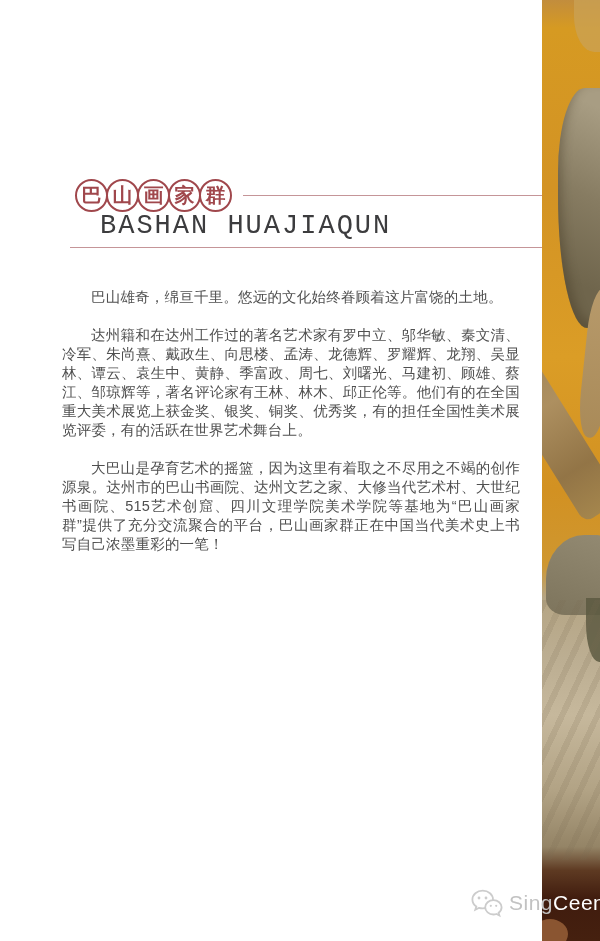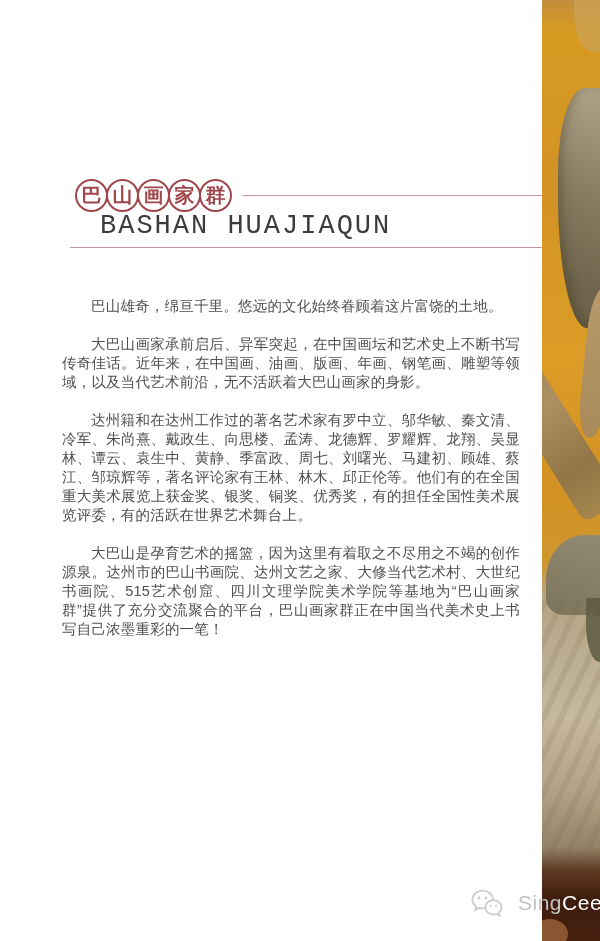--- a/index.html
+++ b/index.html
@@ -54,33 +54,33 @@
   .rule-right  { left:243px; right:58px; top:195px; }
   .rule-bottom { left:70px;  right:58px; top:247px; }
   .en-title {
     position:absolute; left:72px; top:211px;
     font-family:Liberation Mono, monospace;
     font-size:27px; color:#3c3c3e; letter-spacing:2px; white-space:nowrap;margin-left:28px;
   }
 
   
   .article {
-    position:absolute; left:62px; top:297px; width:458px;
+    position:absolute; left:62px; top:288px; width:458px;
     color:#4f4f4f; font-size:14.5px; line-height:19px;
     text-align:justify; letter-spacing:.2px;
   }
   .article p { text-indent:2em; margin-bottom:19px; }
 
   
   .watermark {
     position:absolute; left:470px; top:888px; z-index:5;
     display:flex; align-items:center; gap:5px;
   }
   .wm-text { font-size:21px; letter-spacing:.5px; white-space:nowrap; }
-  .wm-gray  { color:#c2c2c2;margin-left:9px; }
+  .wm-gray  { color:#c2c2c2; }
   .wm-white { color:#ffffff; }
 </style>
 </head>
 <body>
 
 <div class="page">
 
   <div class="artwork">
     <div class="art-top-tan"></div>
     <div class="art-fig-top"></div>
@@ -98,21 +98,20 @@
     <span class="char-circle">画</span>
     <span class="char-circle">家</span>
     <span class="char-circle">群</span>
   </div>
   <div class="rule rule-right"></div>
   <div class="en-title">BASHAN HUAJIAQUN</div>
   <div class="rule rule-bottom"></div>
 
   <div class="article">
     <p>巴山雄奇，绵亘千里。悠远的文化始终眷顾着这片富饶的土地。</p>
-    <p>大巴山画家承前启后、异军突起，在中国画坛和艺术史上不断书写传奇佳话。近年来，在中国画、油画、版画、年画、钢笔画、雕塑等领域，以及当代艺术前沿，无不活跃着大巴山画家的身影。</p>
     <p>达州籍和在达州工作过的著名艺术家有罗中立、邬华敏、秦文清、冷军、朱尚熹、戴政生、向思楼、孟涛、龙德辉、罗耀辉、龙翔、吴显林、谭云、袁生中、黄静、季富政、周七、刘曙光、马建初、顾雄、蔡江、邹琼辉等，著名评论家有王林、林木、邱正伦等。他们有的在全国重大美术展览上获金奖、银奖、铜奖、优秀奖，有的担任全国性美术展览评委，有的活跃在世界艺术舞台上。</p>
     <p>大巴山是孕育艺术的摇篮，因为这里有着取之不尽用之不竭的创作源泉。达州市的巴山书画院、达州文艺之家、大修当代艺术村、大世纪书画院、515艺术创窟、四川文理学院美术学院等基地为“巴山画家群”提供了充分交流聚合的平台，巴山画家群正在中国当代美术史上书写自己浓墨重彩的一笔！</p>
   </div>
 
   <div class="watermark">
     <span style="display:inline-flex;">
       <svg width="34" height="30" viewBox="0 0 34 30">
         <g fill="none" stroke="#cccccc" stroke-width="1.8">
           <path d="M23 11.5c0-5-4.6-8.8-10.3-8.8C7 2.7 2.4 6.5 2.4 11.5c0 2.9 1.5 5.4 3.9 7l-1 3.2 3.5-1.8c1.2.3 2.5.5 3.9.5 5.7 0 10.3-3.9 10.3-8.9z"></path>
           <path d="M31.6 19.3c0-4-3.7-7.2-8.2-7.2s-8.2 3.2-8.2 7.2 3.7 7.2 8.2 7.2c1.1 0 2.2-.2 3.1-.5l2.9 1.5-.8-2.7c1.8-1.3 3-3.3 3-5.5z" fill="#ffffff"></path>

